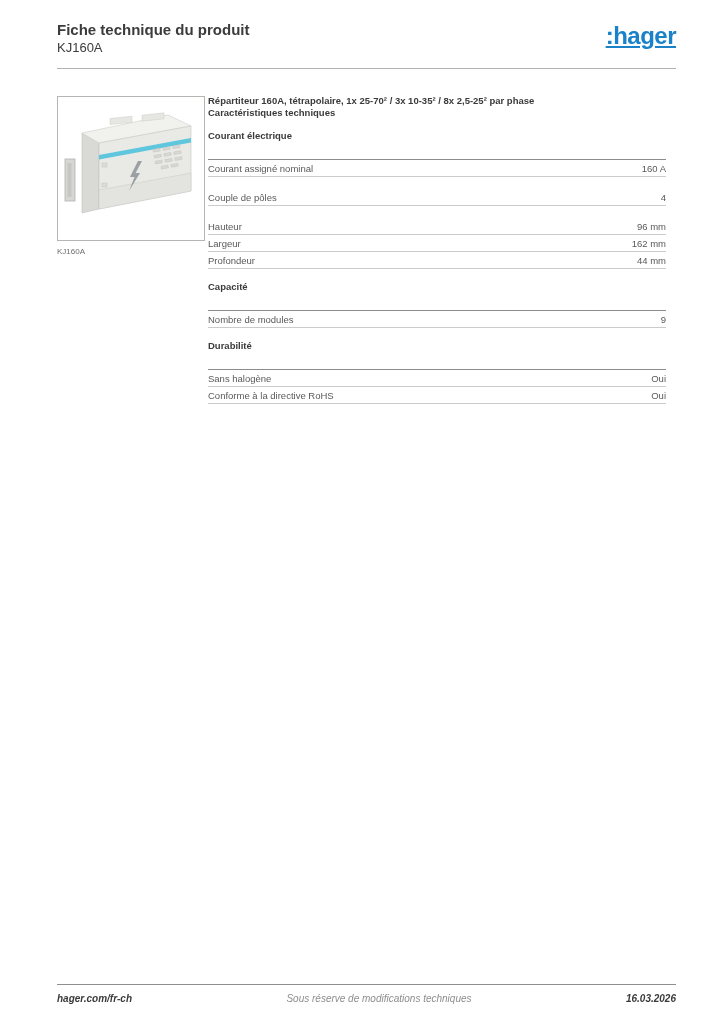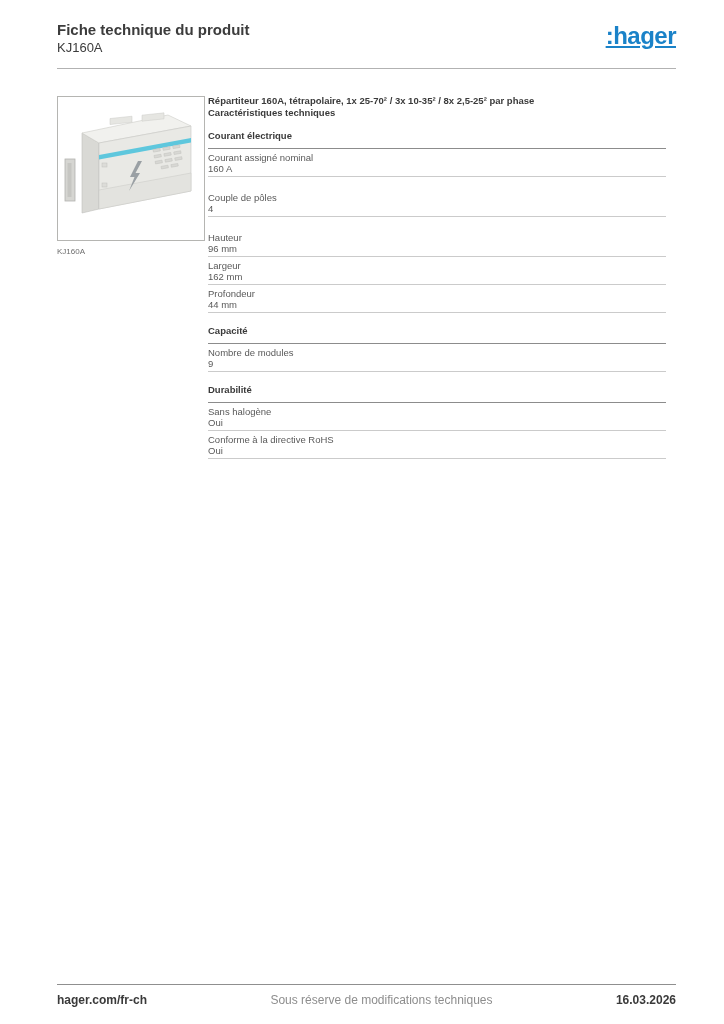--- a/index.html
+++ b/index.html
@@ -26,36 +26,37 @@
   .figure-caption { margin-top: 6px; font-size: 8px; color: #6e6e6e; }
 
   
   .content { position: absolute; left: 208px; top: 95px; width: 458px; }
   .description { font-size: 9.5px; font-weight: bold; color: #3a3a3a; line-height: 12px; }
   .char-heading { font-size: 9.5px; font-weight: bold; color: #3a3a3a; }
   .sections { margin-top: 6px; }
   .section { margin-top: 12px; }
   .section-title {
     font-size: 9.5px; font-weight: bold; color: #3a3a3a;
-    padding-bottom: 7px; border-bottom: 1px solid #8c8c8c; line-height: 11px;
+    padding-bottom: 18px; border-bottom: 1px solid #8c8c8c; line-height: 11px;
   }
   .row {
     display: flex; justify-content: space-between; align-items: baseline;
     font-size: 9.5px; color: #595959; line-height: 11px;
-    padding: 3px 0 2px; border-bottom: 1px solid #cbcbcb; flex-direction: column;
+    padding: 3px 0 2px; border-bottom: 1px solid #cbcbcb;
   }
   .row-label { text-align: left; }
   .row-value { text-align: right; white-space: nowrap; }
 
   
   .footer-rule { position: absolute; left: 57px; right: 48px; top: 984px; height: 0; border-top: 1px solid #8f8f8f; }
   .footer {
     position: absolute; left: 57px; right: 48px; top: 993px;
     display: flex; justify-content: space-between; align-items: baseline;
-    font-size: 12px;
+    font-size: 10px;
+    font-style: italic;
   }
   .footer-left  { font-weight: bold; color: #3a3a3a; text-decoration: none; }
   .footer-center{ color: #8d8d8d; }
   .footer-right { font-weight: bold; color: #3a3a3a; }
 </style>
 </head>
 <body>
 
 <div class="header">
   <div class="doc-title">Fiche technique du produit</div>

